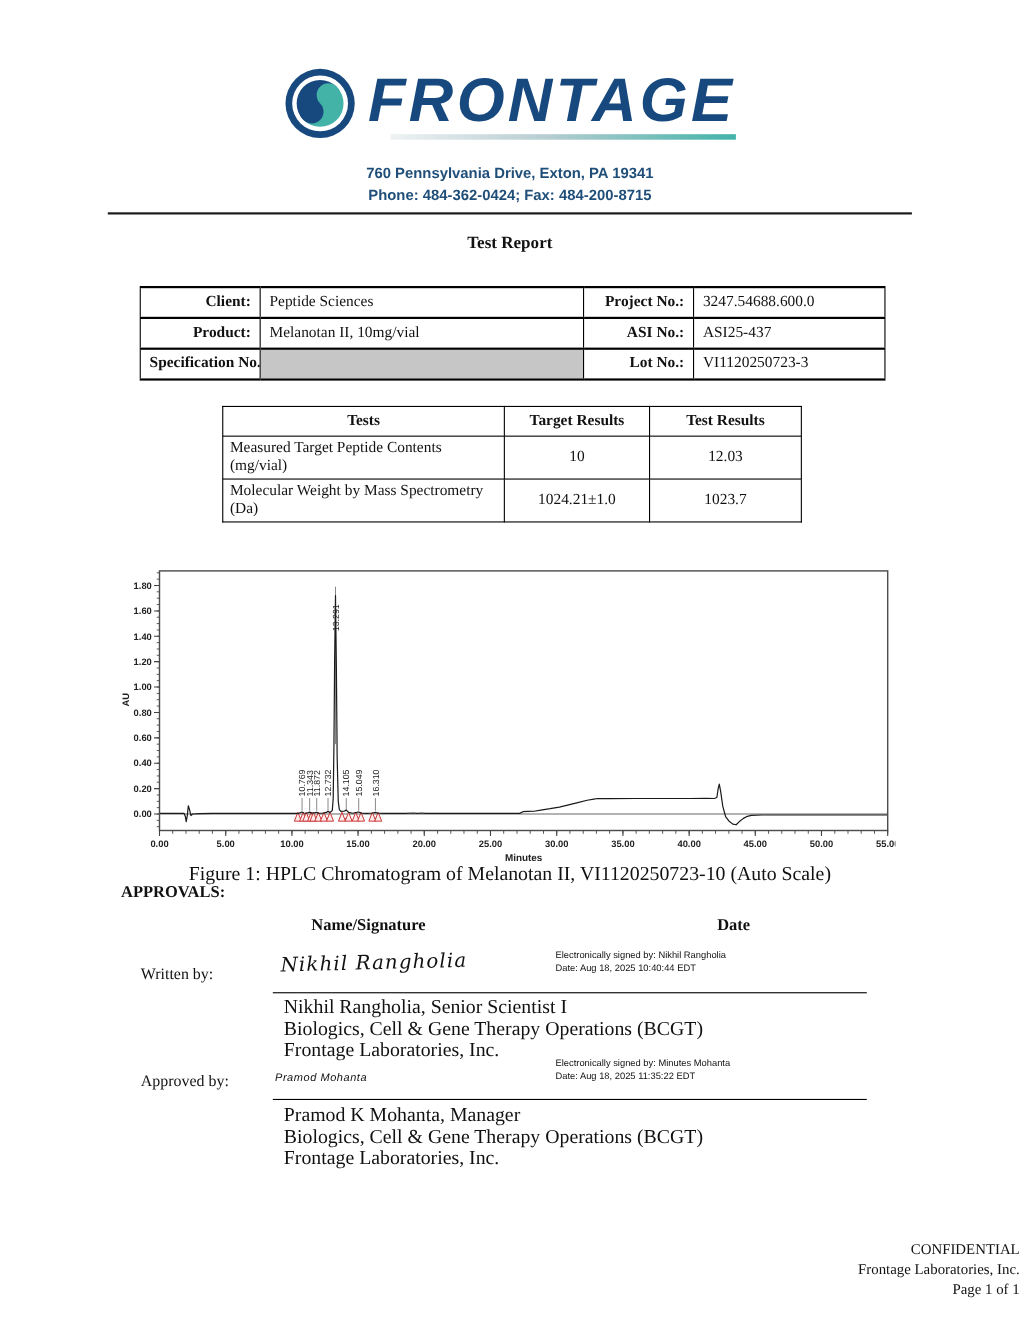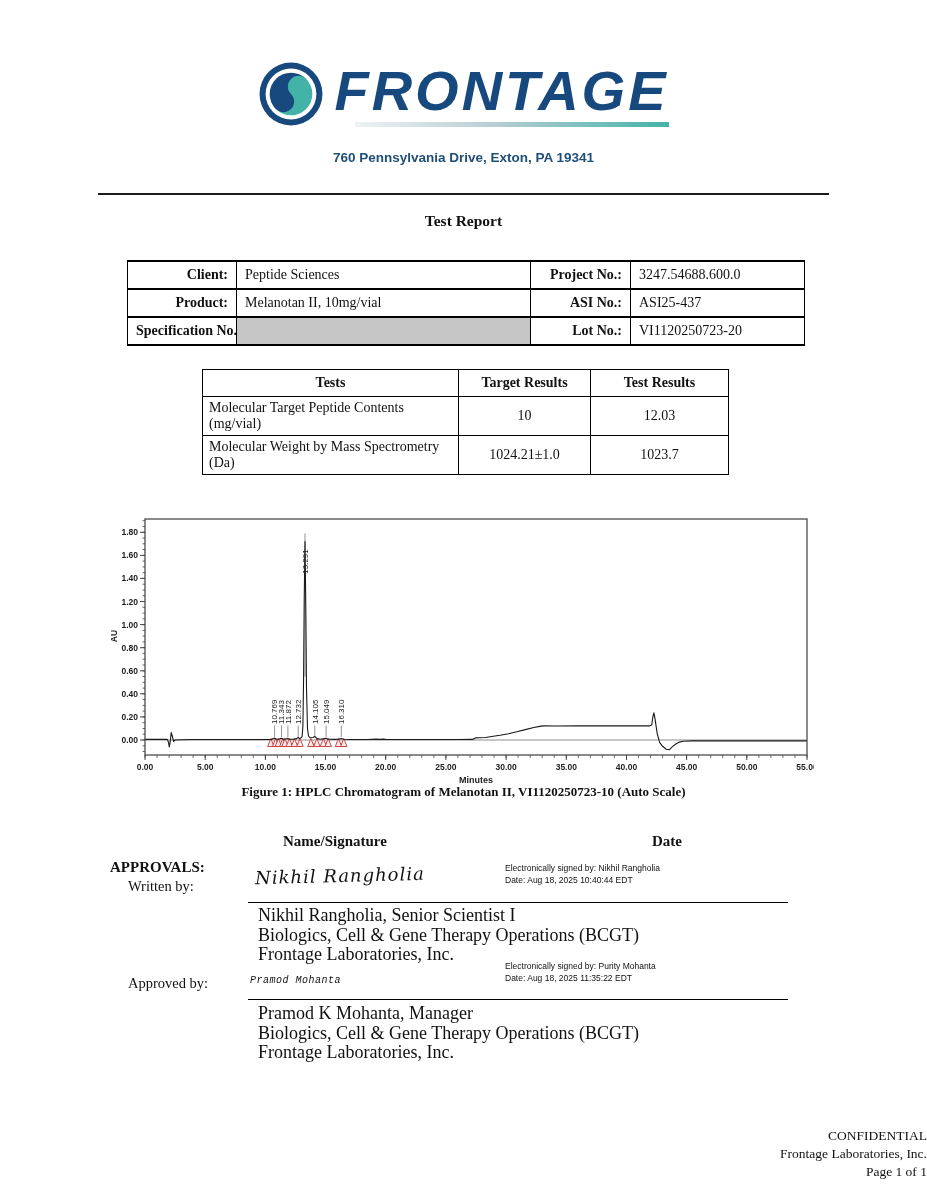--- a/index.html
+++ b/index.html
@@ -30,27 +30,27 @@
   
   #results-table{position:absolute;top:342px;left:202px;width:526px;border-collapse:collapse;
                  font-size:14px;table-layout:fixed;}
   #results-table th,#results-table td{border:1.5px solid #000;padding:3px 6px;}
   #results-table th{font-weight:bold;text-align:center;height:20px;}
   #results-table td.tcell-left{text-align:left;}
   #results-table td.tcell-center{text-align:center;vertical-align:middle;}
   
   #chrom{position:absolute;top:486px;left:104px;font-family:"Liberation Sans",sans-serif;}
   #fig-caption{position:absolute;top:757px;left:0;width:100%;text-align:center;
-               font-size:13px;font-weight:bold;}
+               font-size:18px;font-weight:normal;}
   
   .abs{position:absolute;}
   .apphead{font-size:15px;font-weight:bold;}
   .role{font-size:14.5px;}
   .sig1{font-size:18px;font-style:italic;font-family:"DejaVu Serif",serif;transform:rotate(-1.5deg);letter-spacing:1px;}
-  .sig2{font-size:10px;font-style:italic;font-family:Liberation Mono, monospace;letter-spacing:0.5px;}
+  .sig2{font-size:10px;font-style:italic;font-family:Liberation Sans, sans-serif;letter-spacing:0.5px;}
   .esign{font-family:"Liberation Sans",sans-serif;font-size:8.5px;line-height:11.5px;color:#111;}
   .sigline{border-top:1.5px solid #000;width:540px;}
   .nameblock{font-size:18px;line-height:19.5px;}
   
   #footer{position:absolute;top:1100px;left:0;width:100%;text-align:right;
           font-size:13.5px;line-height:18px;}
 </style>
 </head>
 <body>
 
@@ -65,20 +65,21 @@
       <circle cx="39.92" cy="25.07" r="10.5" fill="#43b3a8"></circle>
       <circle cx="25.07" cy="39.92" r="10.5" fill="#17497f"></circle>
     </svg>
     <div id="logo-textcol">
       <div id="logo-word">FRONTAGE</div>
       <div id="logo-swoosh"></div>
     </div>
   </div>
   <div id="addr">
     <div>760 Pennsylvania Drive, Exton, PA 19341</div>
+    <div>Phone: 484-362-0424; Fax: 484-200-8715</div>
   </div>
   <div id="header-rule"></div>
 
   <div id="report-title">Test Report</div>
 
   <table id="info-table">
     <colgroup>
         <col style="width:109px">
         <col style="width:294px">
         <col style="width:100px">
@@ -94,41 +95,41 @@
         <tr>
           <td class="lbl">Product:</td>
           <td class="val">Melanotan II, 10mg/vial</td>
           <td class="lbl">ASI No.:</td>
           <td class="val">ASI25-437</td>
         </tr>
         <tr>
           <td class="lbl">Specification No.:</td>
           <td class="val shaded"></td>
           <td class="lbl">Lot No.:</td>
-          <td class="val">VI1120250723-20</td>
+          <td class="val">VI1120250723-3</td>
         </tr>
       </tbody>
   </table>
 
   <table id="results-table">
     <colgroup>
         <col style="width:256px">
         <col style="width:132px">
         <col style="width:138px">
       </colgroup>
     <thead>
         <tr>
           <th>Tests</th>
           <th>Target Results</th>
           <th>Test Results</th>
         </tr>
       </thead>
     <tbody>
         <tr>
-          <td class="tcell-left">Molecular Target Peptide Contents (mg/vial)</td>
+          <td class="tcell-left">Measured Target Peptide Contents (mg/vial)</td>
           <td class="tcell-center">10</td>
           <td class="tcell-center">12.03</td>
         </tr>
         <tr>
           <td class="tcell-left">Molecular Weight by Mass Spectrometry (Da)</td>
           <td class="tcell-center">1024.21±1.0</td>
           <td class="tcell-center">1023.7</td>
         </tr>
       </tbody>
   </table>
@@ -310,41 +311,41 @@
       <text x="34" y="68.4" font-size="8.5" font-weight="bold" fill="#222" text-anchor="end">1.40</text>
       <line x1="36" x2="41" y1="42.4" y2="42.4" stroke="#444" stroke-width="1"></line>
       <text x="34" y="45.4" font-size="8.5" font-weight="bold" fill="#222" text-anchor="end">1.60</text>
       <line x1="36" x2="41" y1="19.3" y2="19.3" stroke="#444" stroke-width="1"></line>
       <text x="34" y="22.3" font-size="8.5" font-weight="bold" fill="#222" text-anchor="end">1.80</text>
       <text x="372.0" y="270" font-size="9" font-weight="bold" fill="#222" text-anchor="middle">Minutes</text>
       <text transform="translate(13,123.1) rotate(-90)" font-size="8.5" font-weight="bold" fill="#222" text-anchor="middle">AU</text>
     </svg>
   <div id="fig-caption">Figure 1: HPLC Chromatogram of Melanotan II, VI1120250723-10 (Auto Scale)</div>
 
-  <div class="abs apphead" style="left:110px;top:832px;">APPROVALS:</div>
+  <div class="abs apphead" style="left:110px;top:776px;">APPROVALS:</div>
   <div class="abs apphead" style="left:283px;top:806px;">Name/Signature</div>
   <div class="abs apphead" style="left:652px;top:806px;">Date</div>
 
   <div class="abs role" style="left:128px;top:851px;">Written by:</div>
   <div class="abs sig1" style="left:255px;top:838px;">Nikhil Rangholia</div>
   <div class="abs esign" style="left:505px;top:836px;">
     <div>Electronically signed by: Nikhil Rangholia</div>
     <div>Date: Aug 18, 2025 10:40:44 EDT</div>
   </div>
   <div class="abs sigline" style="left:248px;top:875px;"></div>
   <div class="abs nameblock" style="left:258px;top:879px;">
     <div>Nikhil Rangholia, Senior Scientist I</div>
     <div>Biologics, Cell &amp; Gene Therapy Operations (BCGT)</div>
     <div>Frontage Laboratories, Inc.</div>
   </div>
 
   <div class="abs role" style="left:128px;top:948px;">Approved by:</div>
   <div class="abs sig2" style="left:250px;top:948px;">Pramod Mohanta</div>
   <div class="abs esign" style="left:505px;top:934px;">
-    <div>Electronically signed by: Purity Mohanta</div>
+    <div>Electronically signed by: Minutes Mohanta</div>
     <div>Date: Aug 18, 2025 11:35:22 EDT</div>
   </div>
   <div class="abs sigline" style="left:248px;top:972px;"></div>
   <div class="abs nameblock" style="left:258px;top:977px;">
     <div>Pramod K Mohanta, Manager</div>
     <div>Biologics, Cell &amp; Gene Therapy Operations (BCGT)</div>
     <div>Frontage Laboratories, Inc.</div>
   </div>
 
   <div id="footer">

